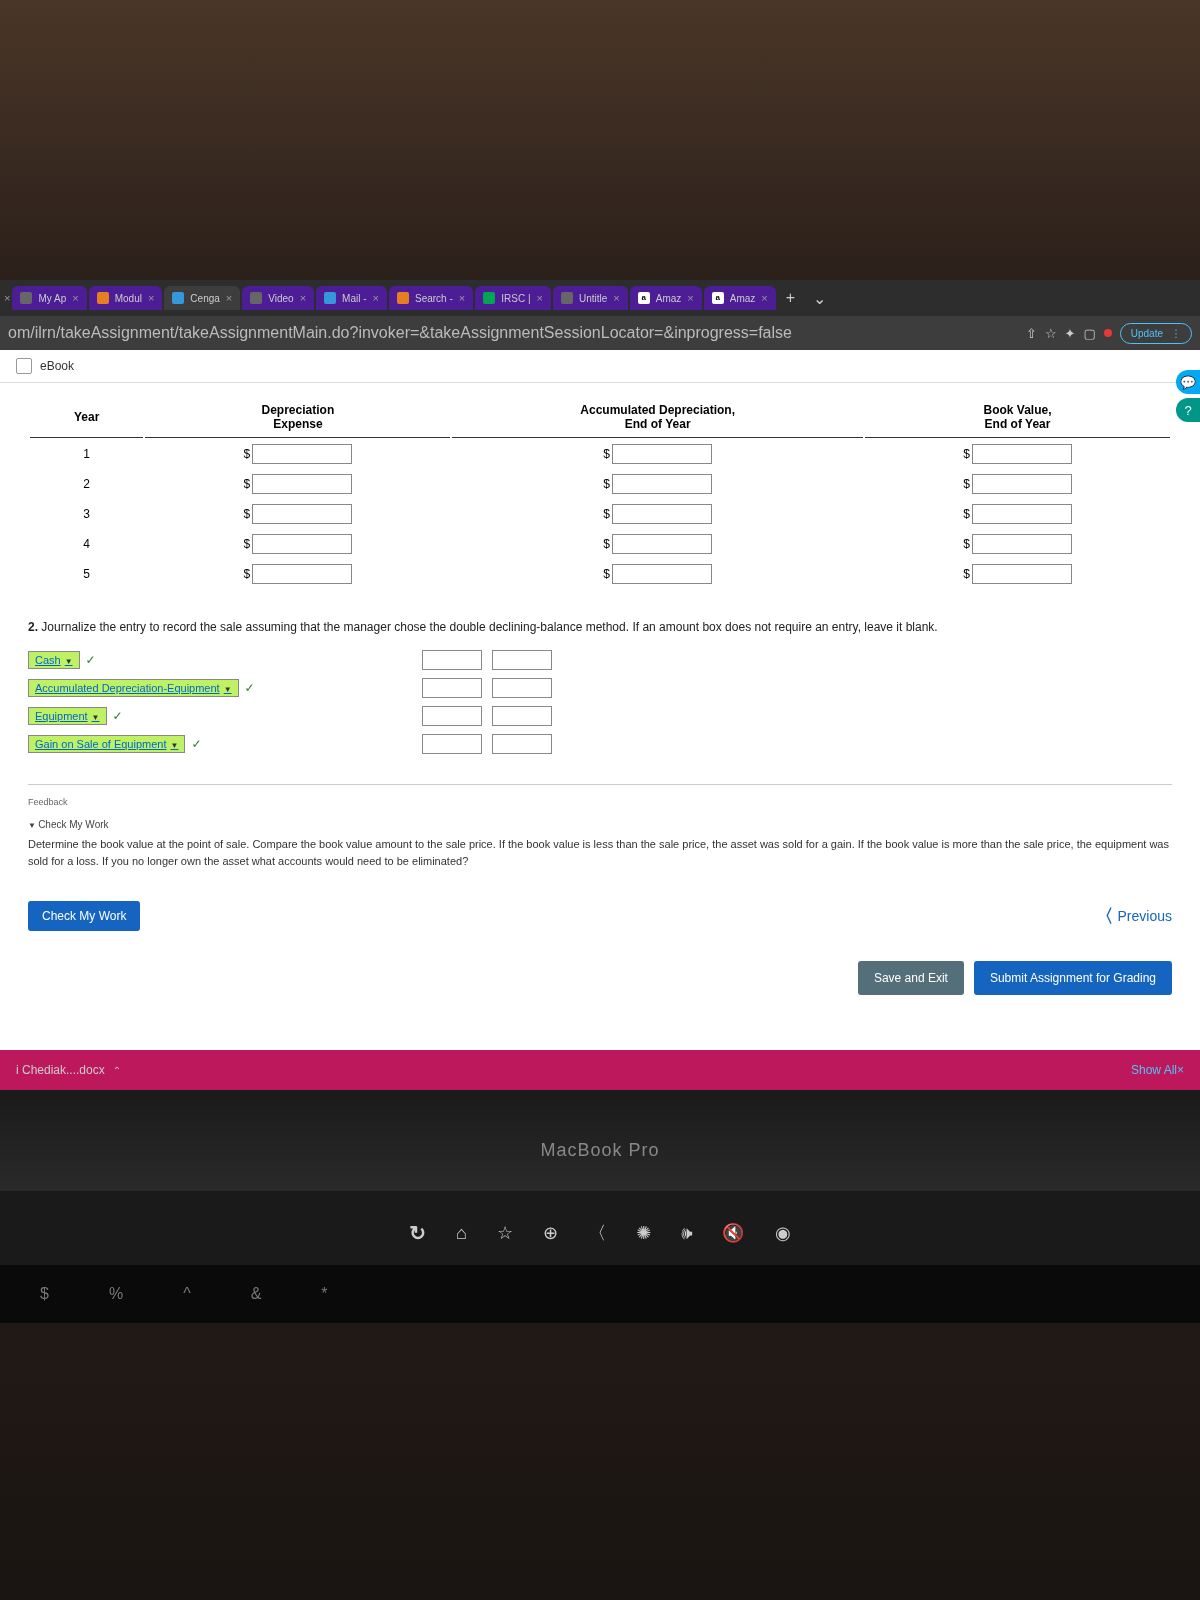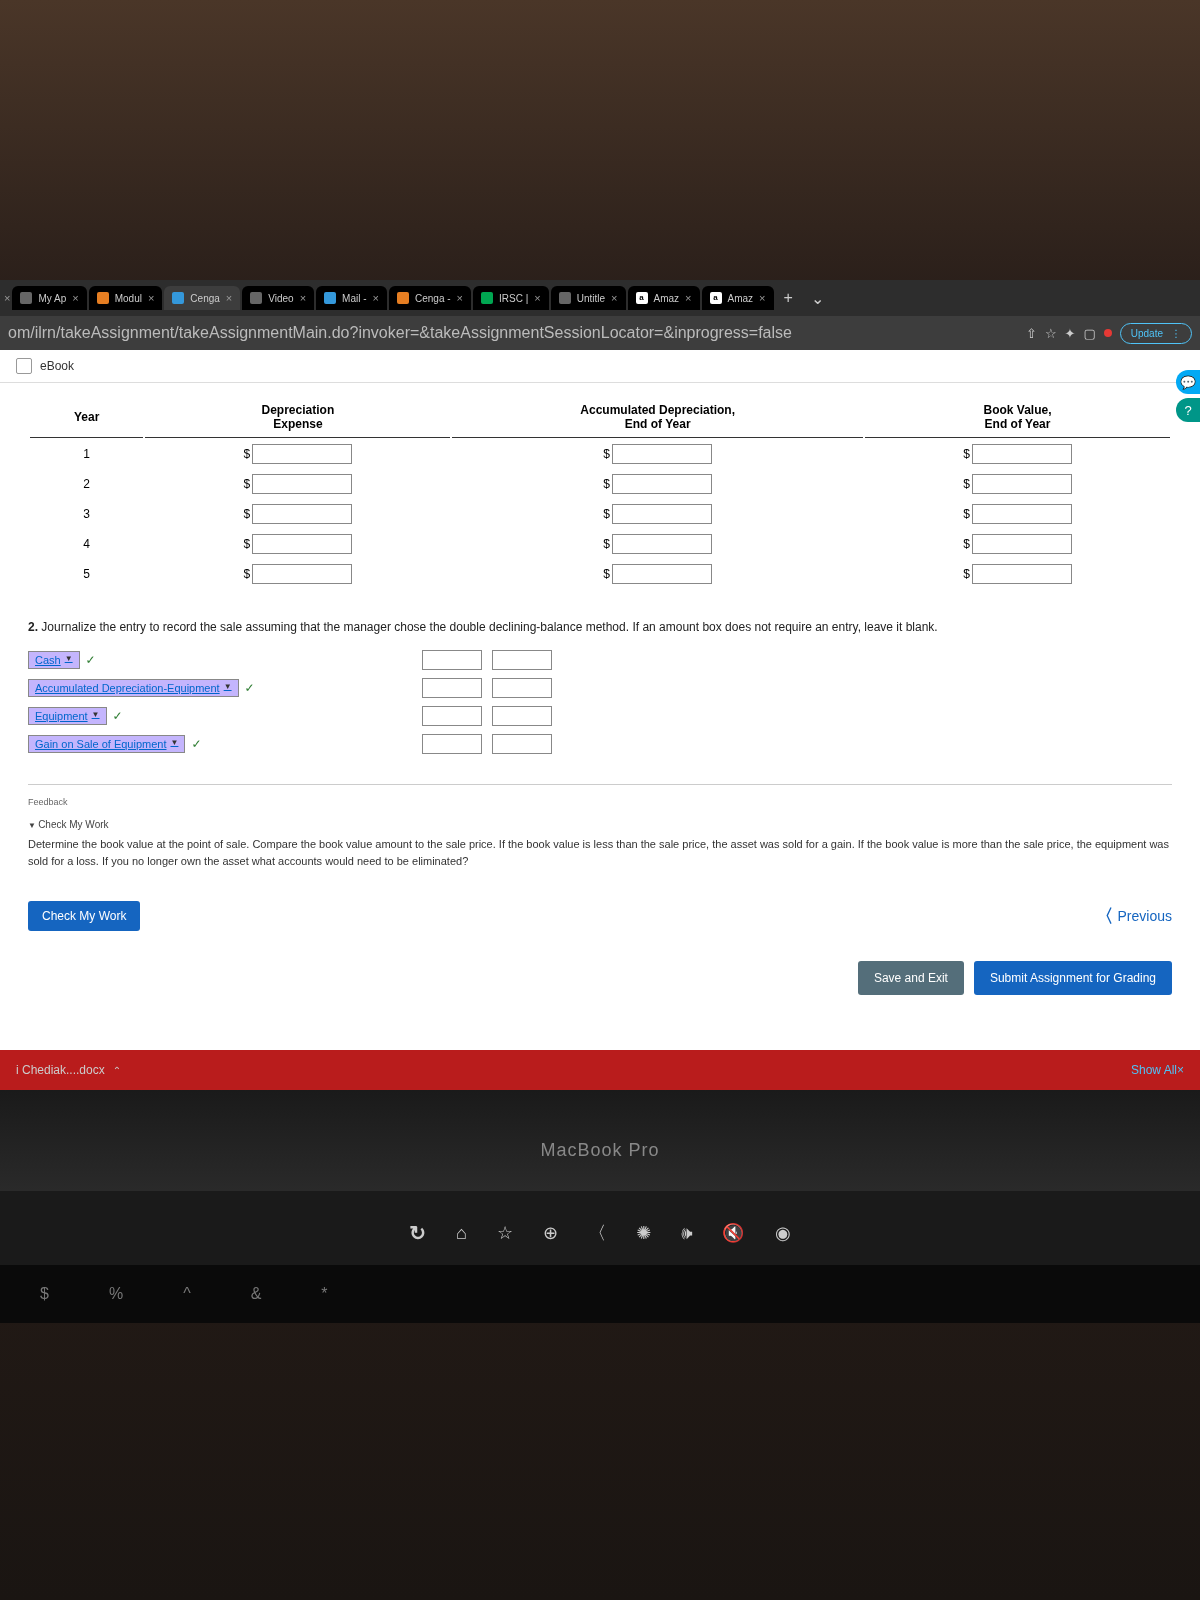--- a/index.html
+++ b/index.html
@@ -7,21 +7,21 @@
 
 
 .photo-bg { position: absolute; inset: 0; background: linear-gradient(180deg, #2a1f1a 0%, #3a2820 15%, #1a1512 100%); }
 .top-area { position: absolute; top: 0; left: 0; right: 0; height: 290px; background: linear-gradient(180deg, #4a3628 0%, #2a1f1a 100%); }
 
 
 .laptop-screen { position: absolute; top: 280px; left: 0; right: 0; background: #2d2d2d; border-radius: 8px 8px 0 0; }
 
 
 .tab-strip { display: flex; align-items: center; background: #2d2d2d; height: 36px; padding: 0 4px; gap: 2px; overflow: hidden; }
-.tab { display: flex; align-items: center; gap: 6px; padding: 6px 8px; background: #000000; color: #ccc; font-size: 10px; border-radius: 6px 6px 0 0; white-space: nowrap; cursor: pointer; }
+.tab { display: flex; align-items: center; gap: 6px; padding: 6px 8px; background: #4c1d95; color: #ccc; font-size: 10px; border-radius: 6px 6px 0 0; white-space: nowrap; cursor: pointer; }
 .tab.active { background: #3d3d3d; }
 .tab-close { color: #999; font-size: 11px; cursor: pointer; }
 .tab-icon { width: 12px; height: 12px; background: #666; border-radius: 2px; display: inline-block; }
 .tab-icon.orange { background: #e67e22; }
 .tab-icon.blue { background: #3498db; }
 .tab-icon.white { background: #fff; color:#000; font-size:8px; text-align:center; line-height:12px; font-weight:bold; }
 .tab-icon.green { background: #00a651; }
 .new-tab { color: #ccc; font-size: 16px; padding: 0 8px; cursor: pointer; }
 .tab-chevron { color:#ccc; padding:0 8px; }
 
@@ -43,21 +43,21 @@
 .dep-table td { padding: 4px 12px; font-size: 12px; text-align: center; }
 .dollar-input { display: inline-flex; align-items: center; }
 .dollar { margin-right: 2px; font-size: 12px; }
 .dep-input { width: 100px; height: 20px; border: 1px solid #888; background: #fff; padding: 2px 4px; font-size: 11px; }
 
 .question-text { padding: 16px 28px 8px; font-size: 12px; color: #222; line-height: 1.5; }
 .question-text b { font-weight: bold; }
 
 .journal-section { padding: 4px 28px 16px; }
 .journal-row { display: flex; align-items: center; gap: 6px; margin-bottom: 4px; }
-.account-select { border: 1px solid #888; background: #c4b5fd; padding: 2px 6px; font-size: 11px; color: #0066cc; text-decoration: underline; display: inline-flex; align-items: flex-start; gap: 4px; cursor: pointer; }
+.account-select { border: 1px solid #888; background: #bef264; padding: 2px 6px; font-size: 11px; color: #0066cc; text-decoration: underline; display: inline-flex; align-items: flex-end; gap: 4px; cursor: pointer; }
 .dropdown-arrow { font-size: 8px; color: #333; }
 .check { color: #2e7d32; font-size: 12px; }
 .amount-input { width: 60px; height: 20px; border: 1px solid #888; background: #fff; margin-left: 4px; }
 .amount-group { display: flex; gap: 6px; margin-left: auto; position: absolute; left: 390px; }
 .journal-row { position: relative; min-height: 24px; }
 
 .feedback-section { margin: 8px 28px; border-top: 1px solid #ccc; padding-top: 8px; }
 .feedback-label { font-size: 9px; color: #666; padding: 4px 0 12px; }
 .cmw-toggle { font-size: 10px; color: #444; margin-bottom: 6px; cursor: pointer; }
 .cmw-toggle::before { content: "▼ "; font-size: 8px; }
@@ -66,21 +66,21 @@
 .action-bar { display: flex; align-items: center; padding: 12px 28px; }
 .check-work-btn { background: #1565c0; color: #fff; border: none; padding: 8px 14px; font-size: 12px; border-radius: 3px; cursor: pointer; }
 .previous-link { margin-left: auto; color: #1565c0; font-size: 14px; display: flex; align-items: center; gap: 4px; cursor: pointer; }
 .prev-chevron { font-size: 18px; font-weight: bold; }
 
 .submit-bar { display: flex; justify-content: flex-end; gap: 10px; padding: 18px 28px 24px; }
 .save-exit-btn { background: #546e7a; color: #fff; border: none; padding: 10px 16px; font-size: 12px; border-radius: 3px; cursor: pointer; }
 .submit-btn { background: #1565c0; color: #fff; border: none; padding: 10px 16px; font-size: 12px; border-radius: 3px; cursor: pointer; }
 
 
-.downloads-bar { background: #b91c1c; height: 40px; display: flex; align-items: center; padding: 0 16px; color: #ccc; font-size: 12px; }
+.downloads-bar { background: #be185d; height: 40px; display: flex; align-items: center; padding: 0 16px; color: #ccc; font-size: 12px; }
 .download-item { display: flex; align-items: center; gap: 8px; cursor: pointer; }
 .download-chevron { font-size: 10px; }
 .show-all { margin-left: auto; color: #4fc3f7; cursor: pointer; display:flex; align-items:flex-end; }
 
 
 .macbook-brand { text-align: center; color: #888; font-size: 18px; padding: 50px 0 30px; background: linear-gradient(180deg, #1a1a1a, #2a2a2a); letter-spacing: 1px; }
 
 
 .dock-area { background: #1a1a1a; padding: 30px 40px 20px; display: flex; align-items: center; gap: 30px; justify-content: center; }
 .dock-item { color: #ccc; font-size: 18px; cursor: pointer; }
@@ -129,21 +129,21 @@
         <span>Video</span>
         <span class="tab-close">×</span>
       </div>
     <div class="tab">
         <span class="tab-icon blue"></span>
         <span>Mail -</span>
         <span class="tab-close">×</span>
       </div>
     <div class="tab">
         <span class="tab-icon orange"></span>
-        <span>Cenga -</span>
+        <span>Search -</span>
         <span class="tab-close">×</span>
       </div>
     <div class="tab">
         <span class="tab-icon green"></span>
         <span>IRSC |</span>
         <span class="tab-close">×</span>
       </div>
     <div class="tab">
         <span class="tab-icon"></span>
         <span>Untitle</span>

